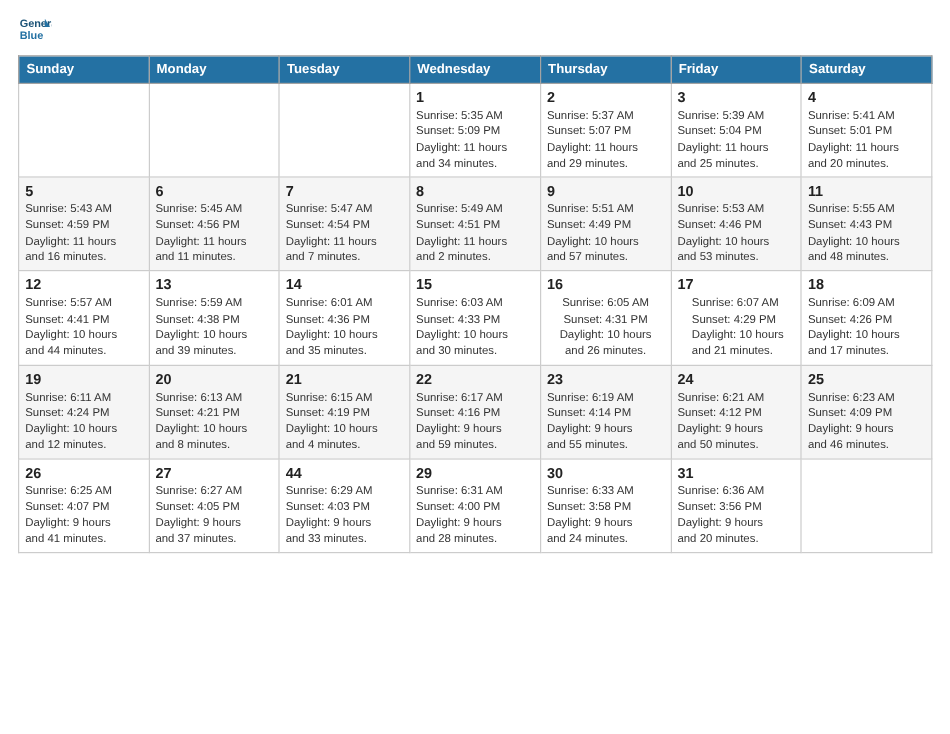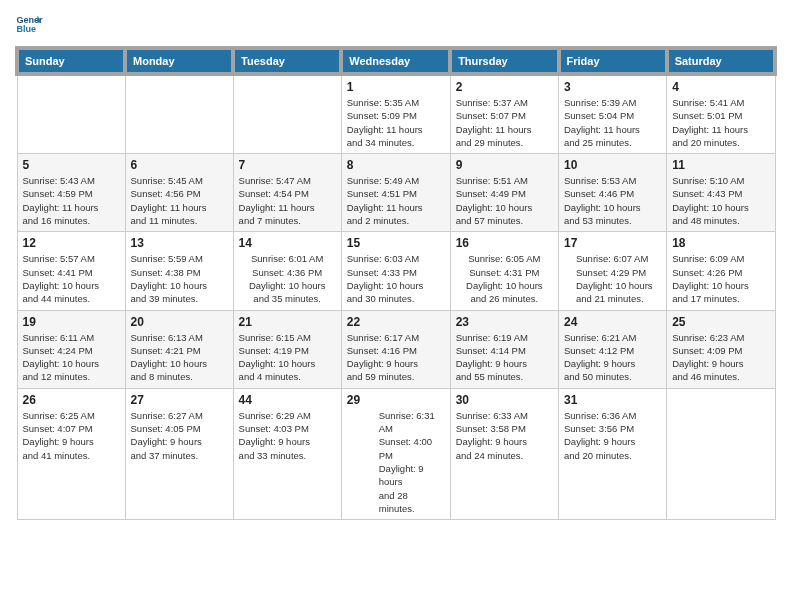--- a/index.html
+++ b/index.html
@@ -53,21 +53,21 @@
       border-collapse: collapse;
       font-size: 10px;
     }
     .calendar th {
       background: #2471a3;
       color: #fff;
       text-align: left;
       padding: 5px 6px;
       font-size: 11px;
       font-weight: bold;
-      border: 4px solid #a3a3a3;
+      border: 1px solid #a3a3a3;
     }
     .calendar td {
       border: 1px solid #ccc;
       vertical-align: top;
       padding: 4px 5px;
       width: 110px;
       min-height: 70px;
       background: #fff;
     }
     .calendar tr:nth-child(even) td {
@@ -195,21 +195,21 @@
           </td>
           <td>
             <span class="day-num">10</span>
             <div class="day-info" style="white-space: pre-line;">Sunrise: 5:53 AM
 Sunset: 4:46 PM
 Daylight: 10 hours
 and 53 minutes.</div>
           </td>
           <td>
             <span class="day-num">11</span>
-            <div class="day-info" style="white-space: pre-line;">Sunrise: 5:10 AM
+            <div class="day-info" style="white-space: pre-line;">Sunrise: 5:55 AM
 Sunset: 4:43 PM
 Daylight: 10 hours
 and 48 minutes.</div>
           </td>
         </tr>
         <tr>
           <td>
             <span class="day-num">12</span>
             <div class="day-info" style="white-space: pre-line;">Sunrise: 5:57 AM
 Sunset: 4:41 PM
@@ -218,21 +218,21 @@
           </td>
           <td>
             <span class="day-num">13</span>
             <div class="day-info" style="white-space: pre-line;">Sunrise: 5:59 AM
 Sunset: 4:38 PM
 Daylight: 10 hours
 and 39 minutes.</div>
           </td>
           <td>
             <span class="day-num">14</span>
-            <div class="day-info" style="white-space: pre-line; text-align: center;">Sunrise: 6:01 AM
+            <div class="day-info" style="white-space: pre-line;">Sunrise: 6:01 AM
 Sunset: 4:36 PM
 Daylight: 10 hours
 and 35 minutes.</div>
           </td>
           <td>
             <span class="day-num">15</span>
             <div class="day-info" style="white-space: pre-line;">Sunrise: 6:03 AM
 Sunset: 4:33 PM
 Daylight: 10 hours
 and 30 minutes.</div>
@@ -327,21 +327,21 @@
           </td>
           <td>
             <span class="day-num">44</span>
             <div class="day-info" style="white-space: pre-line;">Sunrise: 6:29 AM
 Sunset: 4:03 PM
 Daylight: 9 hours
 and 33 minutes.</div>
           </td>
           <td>
             <span class="day-num">29</span>
-            <div class="day-info" style="white-space: pre-line; margin-left: 32px;">Sunrise: 6:31 AM
+            <div class="day-info" style="white-space: pre-line;">Sunrise: 6:31 AM
 Sunset: 4:00 PM
 Daylight: 9 hours
 and 28 minutes.</div>
           </td>
           <td>
             <span class="day-num">30</span>
             <div class="day-info" style="white-space: pre-line;">Sunrise: 6:33 AM
 Sunset: 3:58 PM
 Daylight: 9 hours
 and 24 minutes.</div>

